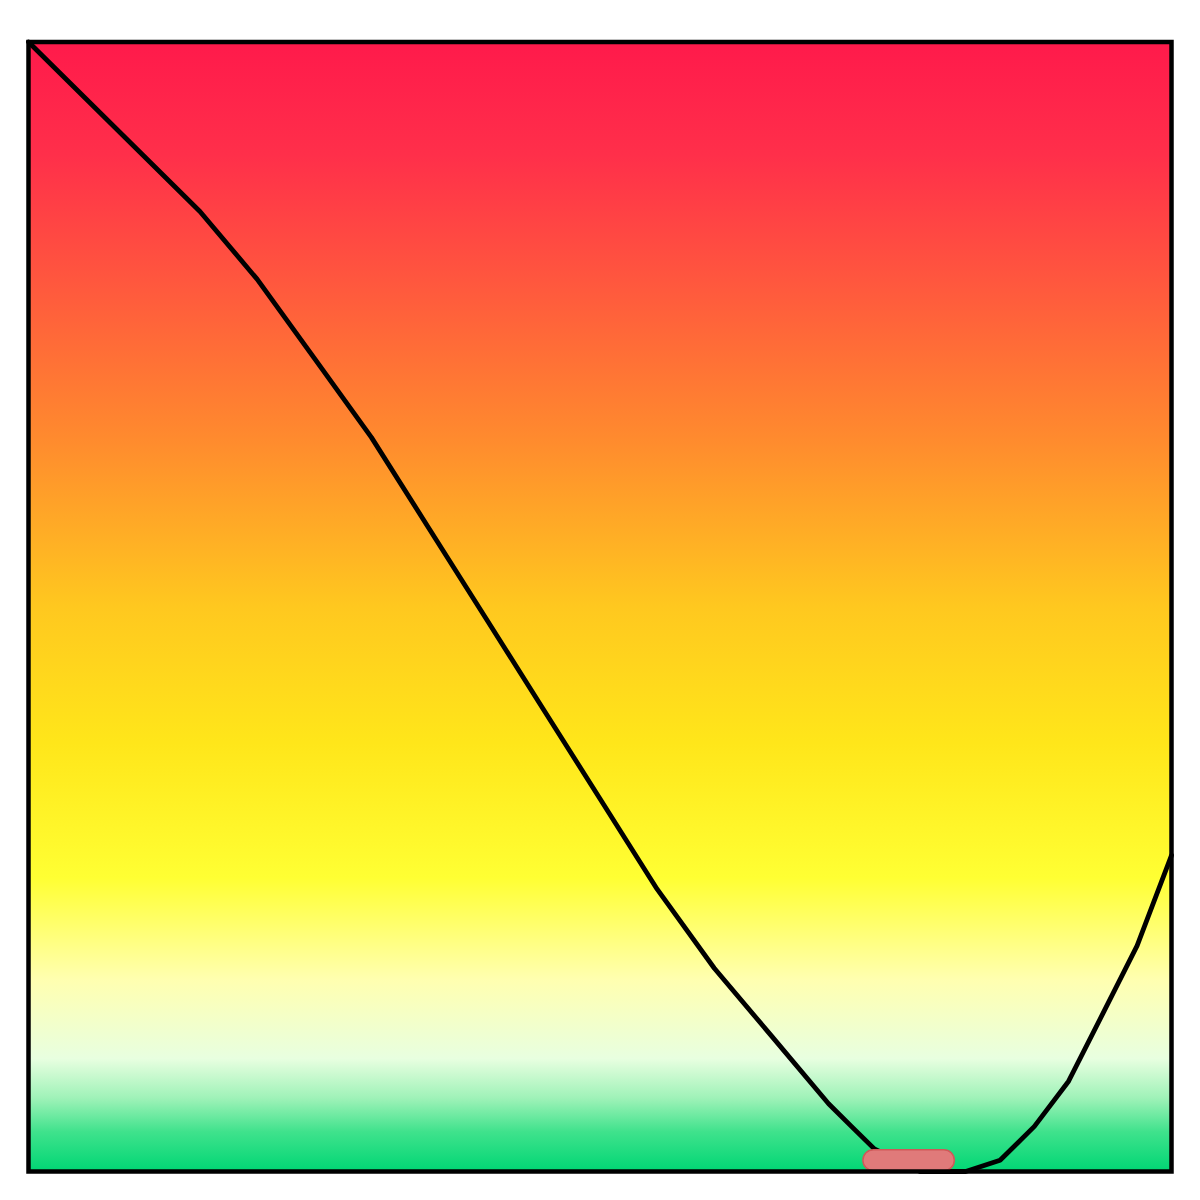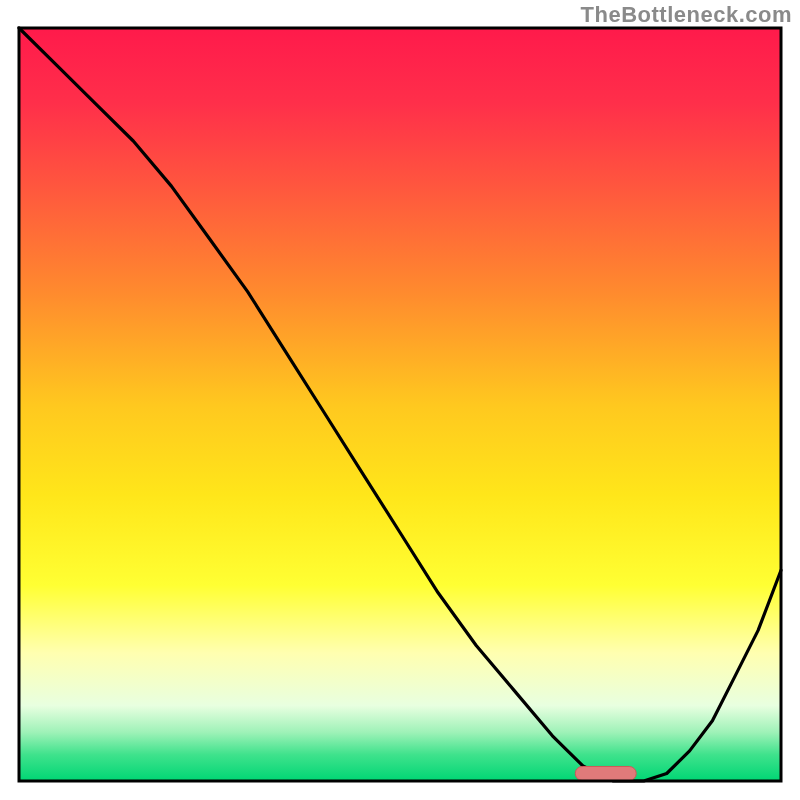--- a/index.html
+++ b/index.html
@@ -27,21 +27,20 @@
     user-select: none;
   }
   svg {
     display: block;
   }
 </style>
 </head>
 <body>
 
 <div class="stage">
-  <div class="attribution">TheBottleneck.com</div>
 
   <svg id="chart-svg" width="800" height="800">
     <defs>
       <linearGradient id="heat" x1="0" y1="0" x2="0" y2="1">
           <stop offset="0%" stop-color="#ff1a4b"></stop>
           <stop offset="10%" stop-color="#ff2f4a"></stop>
           <stop offset="22%" stop-color="#ff5a3d"></stop>
           <stop offset="35%" stop-color="#ff8a2e"></stop>
           <stop offset="50%" stop-color="#ffc81f"></stop>
           <stop offset="62%" stop-color="#ffe61a"></stop>

